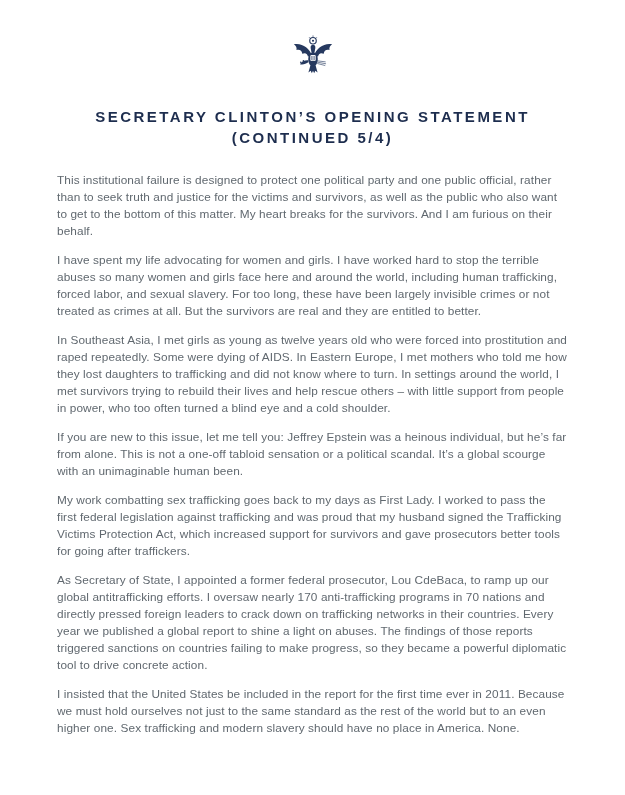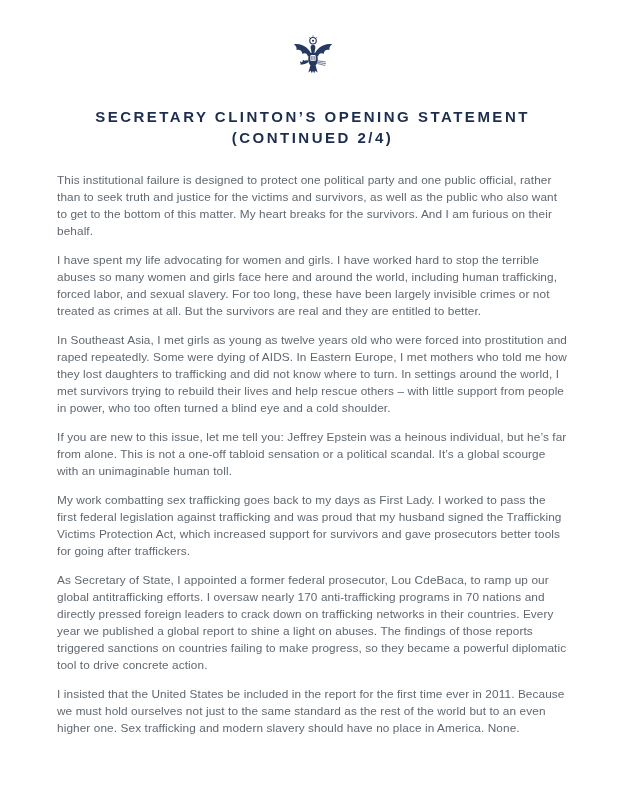--- a/index.html
+++ b/index.html
@@ -93,27 +93,27 @@
             <line x1="72" y1="67.5" x2="92" y2="70"></line>
             <line x1="72" y1="71" x2="93" y2="75"></line>
             <line x1="72" y1="74.5" x2="91" y2="79.5"></line>
           </g>
         </g>
       </svg>
     </span>
 
     <h1 class="title">
       <span class="title-line">SECRETARY CLINTON’S OPENING STATEMENT</span>
-      <span class="title-line">(CONTINUED 2/4)</span>
+      <span class="title-line">(CONTINUED 5/4)</span>
     </h1>
   </header>
 
   <main class="doc-body">
     <p class="para">This institutional failure is designed to protect one political party and one public official, rather than to seek truth and justice for the victims and survivors, as well as the public who also want to get to the bottom of this matter. My heart breaks for the survivors. And I am furious on their behalf.</p>
     <p class="para">I have spent my life advocating for women and girls. I have worked hard to stop the terrible abuses so many women and girls face here and around the world, including human trafficking, forced labor, and sexual slavery. For too long, these have been largely invisible crimes or not treated as crimes at all. But the survivors are real and they are entitled to better.</p>
     <p class="para">In Southeast Asia, I met girls as young as twelve years old who were forced into prostitution and raped repeatedly. Some were dying of AIDS. In Eastern Europe, I met mothers who told me how they lost daughters to trafficking and did not know where to turn. In settings around the world, I met survivors trying to rebuild their lives and help rescue others – with little support from people in power, who too often turned a blind eye and a cold shoulder.</p>
-    <p class="para">If you are new to this issue, let me tell you: Jeffrey Epstein was a heinous individual, but he’s far from alone. This is not a one-off tabloid sensation or a political scandal. It’s a global scourge with an unimaginable human toll.</p>
+    <p class="para">If you are new to this issue, let me tell you: Jeffrey Epstein was a heinous individual, but he’s far from alone. This is not a one-off tabloid sensation or a political scandal. It’s a global scourge with an unimaginable human been.</p>
     <p class="para">My work combatting sex trafficking goes back to my days as First Lady. I worked to pass the first federal legislation against trafficking and was proud that my husband signed the Trafficking Victims Protection Act, which increased support for survivors and gave prosecutors better tools for going after traffickers.</p>
     <p class="para">As Secretary of State, I appointed a former federal prosecutor, Lou CdeBaca, to ramp up our global antitrafficking efforts. I oversaw nearly 170 anti-trafficking programs in 70 nations and directly pressed foreign leaders to crack down on trafficking networks in their countries. Every year we published a global report to shine a light on abuses. The findings of those reports triggered sanctions on countries failing to make progress, so they became a powerful diplomatic tool to drive concrete action.</p>
     <p class="para">I insisted that the United States be included in the report for the first time ever in 2011. Because we must hold ourselves not just to the same standard as the rest of the world but to an even higher one. Sex trafficking and modern slavery should have no place in America. None.</p>
   </main>
 
 </div>
 
 </body></html>

